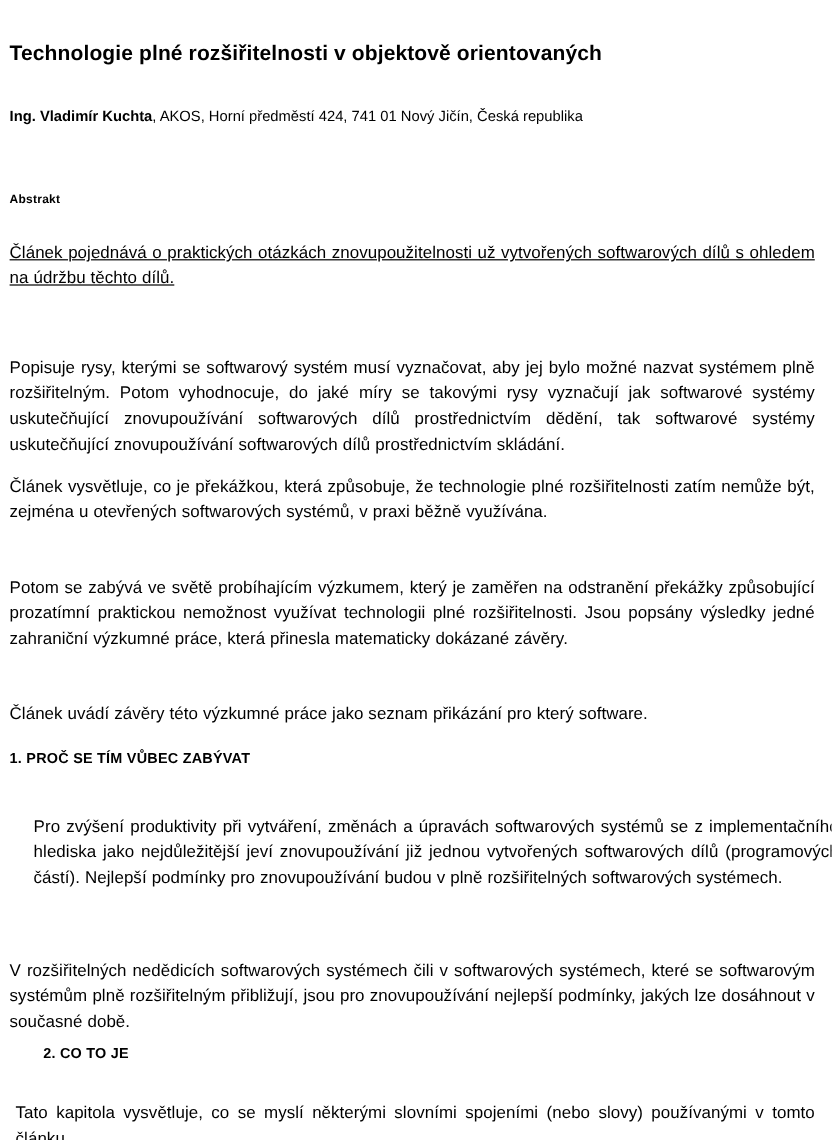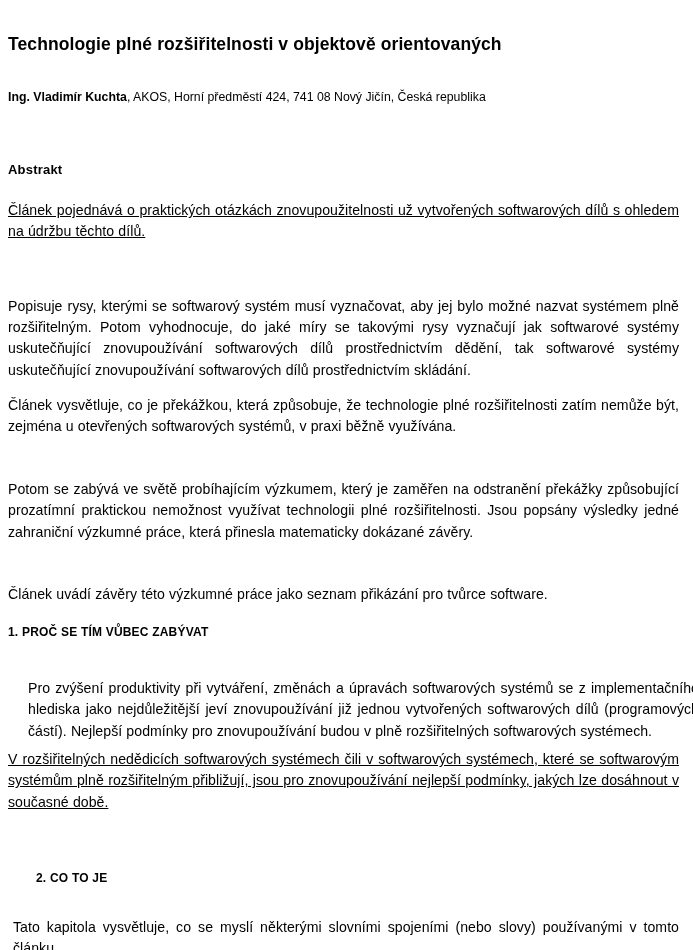--- a/index.html
+++ b/index.html
@@ -60,21 +60,21 @@
   .author-line .author-name {
     font-weight: bold;
     margin-top: 28px;
   }
 
   
   .sec-heading {
     position: absolute;
     left: 8px;
     font-weight: bold;
-    font-size: 13px;
+    font-size: 10px;
     line-height: 18px;
     letter-spacing: 0.2px;
   }
   .num-heading {
     position: absolute;
     left: 8px;
     font-weight: bold;
     font-size: 12px;
     line-height: 18px;
     letter-spacing: 0.2px;
@@ -99,44 +99,44 @@
 
   
   #abstrakt-heading { top: 150px; }
   #abstract-p1 { top: 186px; text-decoration: underline; }
   #abstract-p2 { top: 254px; margin-top: 42px; }
   #abstract-p3 { top: 381px; }
   #abstract-p4 { top: 465px; }
   #abstract-p5 { top: 570px; }
   #heading-1 { top: 613px; }
   #sec1-p1 { top: 664px; margin-left: 20px; }
-  #sec1-p2 { top: 735px; text-decoration: underline; }
+  #sec1-p2 { top: 784px; }
   #heading-2 { top: 859px; margin-left: 28px; }
   #sec2-p1 { top: 903px; }
 </style>
 </head>
 <body>
 
 <div class="page">
 
   <h1 class="doc-title">
     <span class="ln">Technologie plné rozšiřitelnosti v objektově orientovaných</span>
   </h1>
 
   <div class="author-line">
-    <span class="author-name">Ing. Vladimír Kuchta</span><span>, AKOS, Horní předměstí 424, 741 08 Nový Jičín, Česká republika</span>
+    <span class="author-name">Ing. Vladimír Kuchta</span><span>, AKOS, Horní předměstí 424, 741 01 Nový Jičín, Česká republika</span>
   </div>
 
   <h2 class="sec-heading" id="abstrakt-heading">Abstrakt</h2>
 
   <p class="para" id="abstract-p1">Článek pojednává o praktických otázkách znovupoužitelnosti už vytvořených softwarových dílů s ohledem na údržbu těchto dílů.</p>
   <p class="para" id="abstract-p2">Popisuje rysy, kterými se softwarový systém musí vyznačovat, aby jej bylo možné nazvat systémem plně rozšiřitelným. Potom vyhodnocuje, do jaké míry se takovými rysy vyznačují jak softwarové systémy uskutečňující znovupoužívání softwarových dílů prostřednictvím dědění, tak softwarové systémy uskutečňující znovupoužívání softwarových dílů prostřednictvím skládání.</p>
   <p class="para" id="abstract-p4">Potom se zabývá ve světě probíhajícím výzkumem, který je zaměřen na odstranění překážky způsobující prozatímní praktickou nemožnost využívat technologii plné rozšiřitelnosti. Jsou popsány výsledky jedné zahraniční výzkumné práce, která přinesla matematicky dokázané závěry.</p>
   <p class="para" id="abstract-p3">Článek vysvětluje, co je překážkou, která způsobuje, že technologie plné rozšiřitelnosti zatím nemůže být, zejména u otevřených softwarových systémů, v praxi běžně využívána.</p>
-  <p class="para" id="abstract-p5">Článek uvádí závěry této výzkumné práce jako seznam přikázání pro tvůrce software.</p>
+  <p class="para" id="abstract-p5">Článek uvádí závěry této výzkumné práce jako seznam přikázání pro který software.</p>
 
   <h2 class="num-heading" id="heading-1">1. PROČ SE TÍM VŮBEC ZABÝVAT</h2>
   <p class="para" id="sec1-p1">Pro zvýšení produktivity při vytváření, změnách a úpravách softwarových systémů se z implementačního hlediska jako nejdůležitější jeví znovupoužívání již jednou vytvořených softwarových dílů (programových částí). Nejlepší podmínky pro znovupoužívání budou v plně rozšiřitelných softwarových systémech.</p>
   <p class="para" id="sec1-p2">V rozšiřitelných nedědicích softwarových systémech čili v softwarových systémech, které se softwarovým systémům plně rozšiřitelným přibližují, jsou pro znovupoužívání nejlepší podmínky, jakých lze dosáhnout v současné době.</p>
 
   <h2 class="num-heading" id="heading-2">2. CO TO JE</h2>
   <p class="para indent" id="sec2-p1">Tato kapitola vysvětluje, co se myslí některými slovními spojeními (nebo slovy) používanými v tomto článku.</p>
 
 </div>
 

